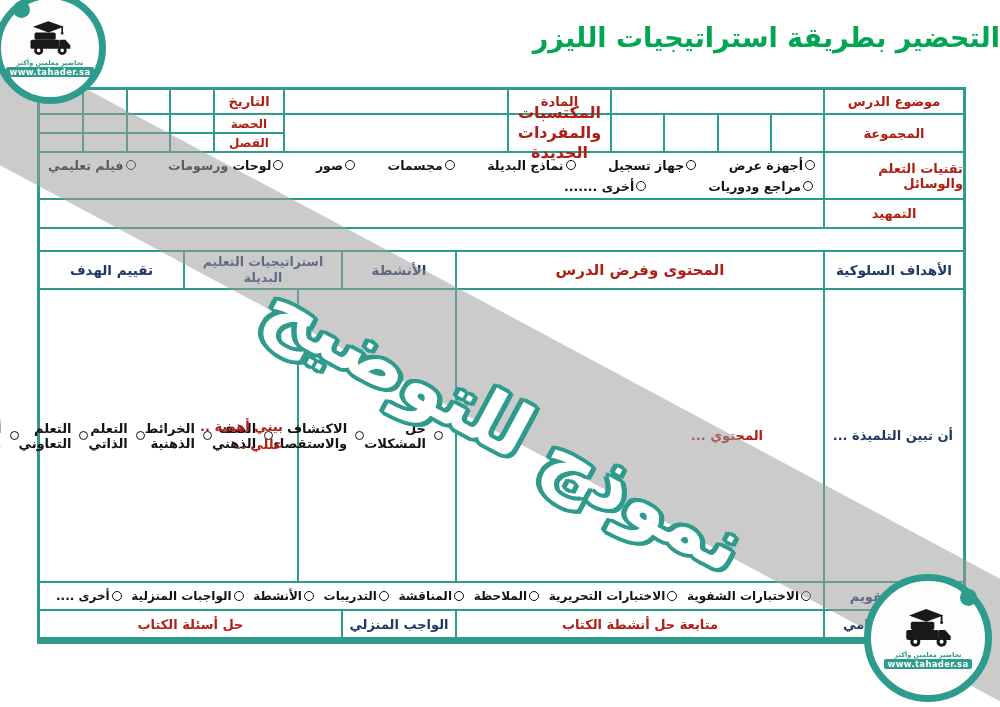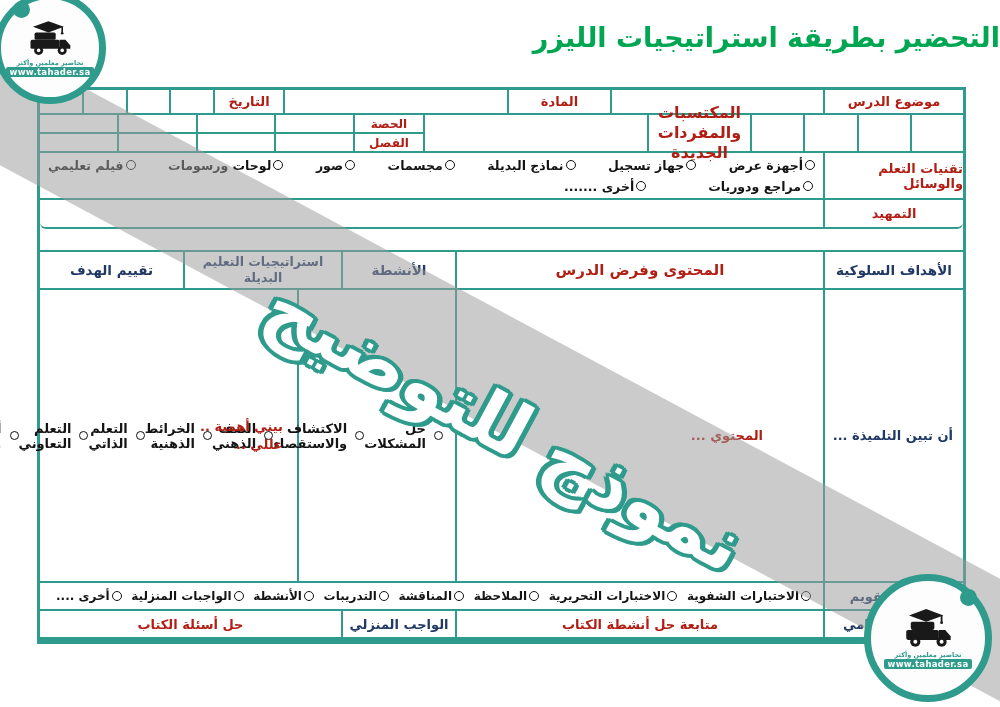--- a/index.html
+++ b/index.html
@@ -19,21 +19,21 @@
 
   
   .form{position:absolute;top:87px;right:34px;width:929px;height:557px;
     border:3px solid var(--teal);border-bottom-width:7px;
     display:flex;flex-direction:column;background:transparent;z-index:1;}
   .row{display:flex;border-bottom:2px solid var(--teal);}
   .row:last-child{border-bottom:none;}
   .row > *{border-left:2px solid var(--teal);}
   .row > *:last-child{border-left:none;}
   .h25{height:25px;flex:none;} .h38{height:38px;flex:none;} .h47{height:47px;flex:none;}
-  .h29{height:29px;flex:none;border-radius:6px;} .h23{height:23px;flex:none;} .h38b{height:38px;flex:none;}
+  .h29{height:29px;flex:none;} .h23{height:23px;flex:none;} .h38b{height:38px;flex:none;}
   .h28{height:28px;flex:none;} .h26{height:26px;flex:none;}
   .grow{flex:1;min-height:0;}
 
   .cell{display:flex;align-items:center;justify-content:center;}
   .lbl{font-weight:bold;font-size:13px;}
   .red{color:var(--red);} .navy{color:var(--navy);} 
   .w-c1{width:140px;flex:none;} .w-c2{width:368px;flex:none;}
   .w-c3{width:114px;flex:none;} .w-c4{width:158px;flex:none;} .flex1{flex:1;}
 
   .smalls{display:flex;}
@@ -114,20 +114,21 @@
       <div class="cell lbl red" style="width:70px">التاريخ</div>
       <div class="smalls flex1">
         <div class="cell"></div>
         <div class="cell"></div>
         <div class="cell"></div>
         <div class="cell"></div>
       </div>
     </div>
 
     <div class="row h38">
+      <div class="cell lbl red w-c1">المجموعة</div>
       <div class="smalls" style="width:213px">
         <div class="cell"></div>
         <div class="cell"></div>
         <div class="cell"></div>
         <div class="cell"></div>
       </div>
       <div class="cell lbl red two-line" style="width:103px">المكتسبات والمفردات الجديدة</div>
       <div class="cell" style="width:224px"></div>
       <div class="leftstack">
         <div class="subrow">

